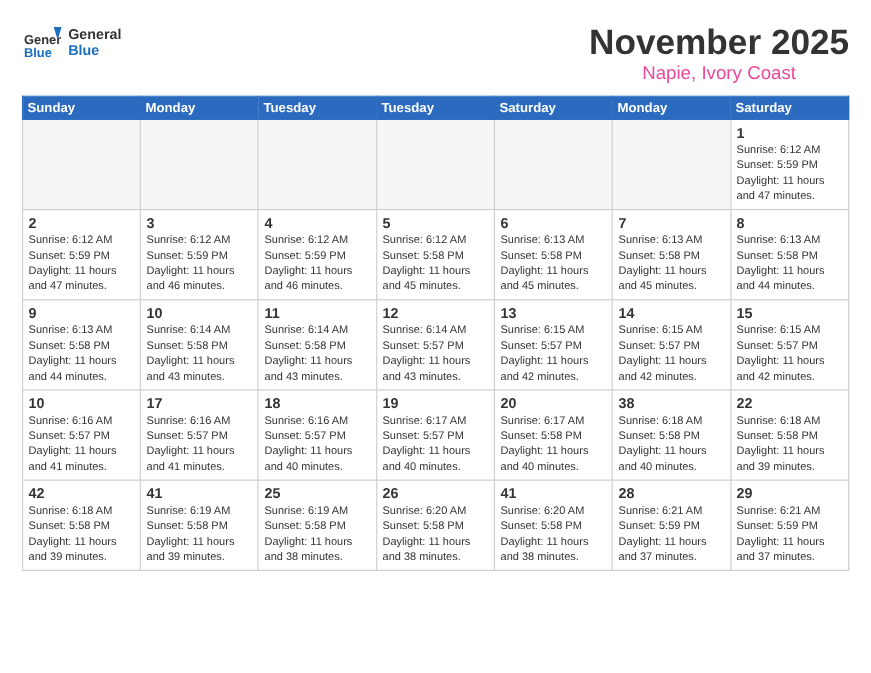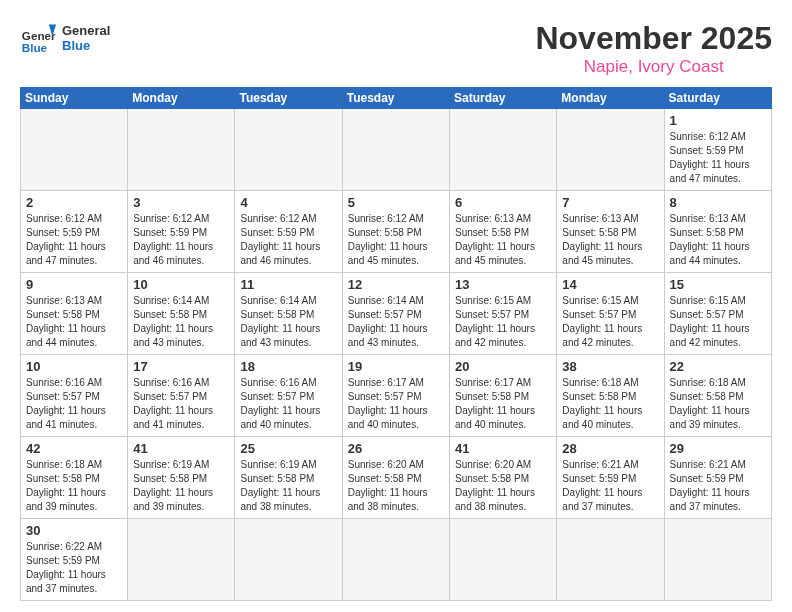--- a/index.html
+++ b/index.html
@@ -324,29 +324,14 @@
 and 37 minutes.</div>
         </td>
         <td>
           <span class="day-number">29</span>
           <div class="day-info" style="white-space: pre-line;">Sunrise: 6:21 AM
 Sunset: 5:59 PM
 Daylight: 11 hours
 and 37 minutes.</div>
         </td>
       </tr>
-      <tr>
-        <td>
-          <span class="day-number">30</span>
-          <div class="day-info" style="white-space: pre-line;">Sunrise: 6:22 AM
-Sunset: 5:59 PM
-Daylight: 11 hours
-and 37 minutes.</div>
-        </td>
-        <td class="empty"></td>
-        <td class="empty"></td>
-        <td class="empty"></td>
-        <td class="empty"></td>
-        <td class="empty"></td>
-        <td class="empty"></td>
-      </tr>
     </tbody>
 </table>
 
 </body></html>

